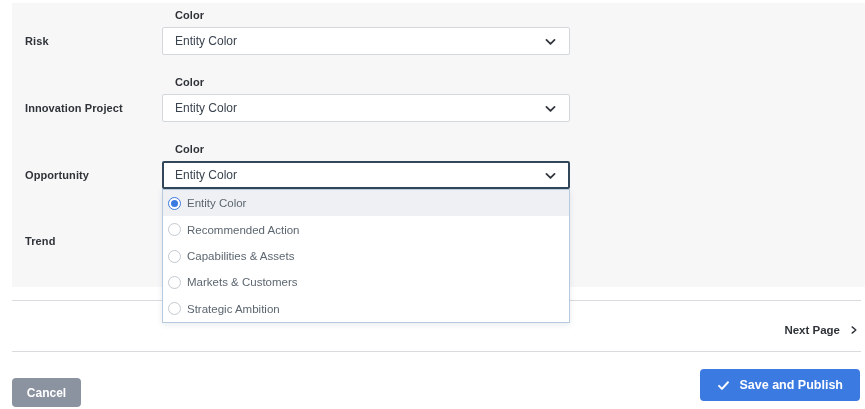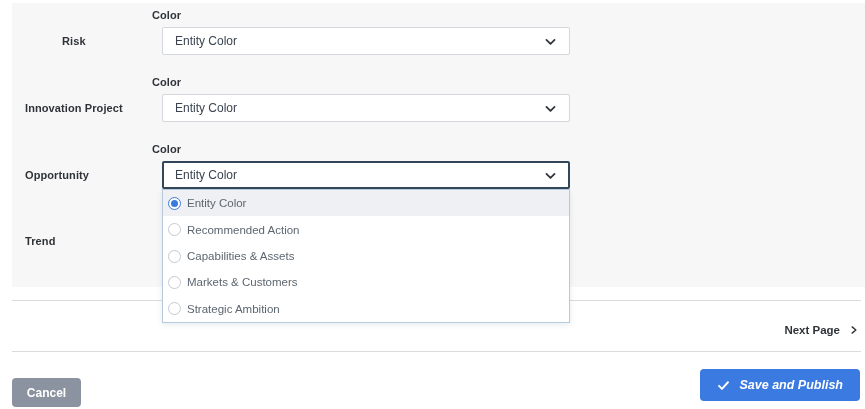--- a/index.html
+++ b/index.html
@@ -12,21 +12,21 @@
   }
   .panel {
     position:absolute; left:12px; top:3px; width:853px; height:284px;
     background:#f7f7f8;
   }
   .entity-label {
     position:absolute; left:25px;
     font-size:11px; font-weight:700; color:#2f3338; letter-spacing:.1px;
   }
   .field-label {
-    position:absolute; left:152px;
+    position:absolute; left:175px;
     font-size:11px; font-weight:700; color:#2f3338; letter-spacing:.1px;
   }
   .dropdown {
     position:absolute; left:162px; width:408px; height:28px;
     background:#ffffff; border:1px solid #d4d8dc; border-radius:2px;
     display:flex; align-items:center; padding:0 12px;
     cursor:pointer;
   }
   .dropdown.focused { border:2px solid #33475b; padding:0 11px; }
   .dropdown .value {
@@ -69,31 +69,31 @@
     position:absolute; border:none; border-radius:4px; cursor:pointer;
     font-family:inherit; font-weight:700; color:#ffffff;
     display:flex; align-items:center; justify-content:center;
   }
   .btn-cancel {
     left:12px; top:370px; width:69px; height:29px;
     background:#8b93a1; font-size:12px;margin-top:8px;
   }
   .btn-save {
     right:5px; top:369px; height:31px; padding:16px 17px;
-    background:#3b7ae0; font-size:12.5px; gap:9px;font-style:italic;
+    background:#3b7ae0; font-size:12.5px; gap:9px;
   }
 </style>
 </head>
 <body>
 
 <div class="stage">
 
   <div class="panel"></div>
 
-  <div class="entity-label" style="top:35px;margin-left:37px;">Risk</div>
+  <div class="entity-label" style="top:35px;">Risk</div>
   <div class="field-label" style="top:9px;">Color</div>
   <div class="dropdown" style="top:27px;">
     <span class="value">Entity Color</span>
     <span class="chev">
       <svg width="13" height="13" viewBox="0 0 16 16">
           <path d="M3 6l5 5 5-5" stroke="#33373d" stroke-width="2.2" fill="none" stroke-linecap="round" stroke-linejoin="round"></path>
         </svg>
     </span>
   </div>
 

